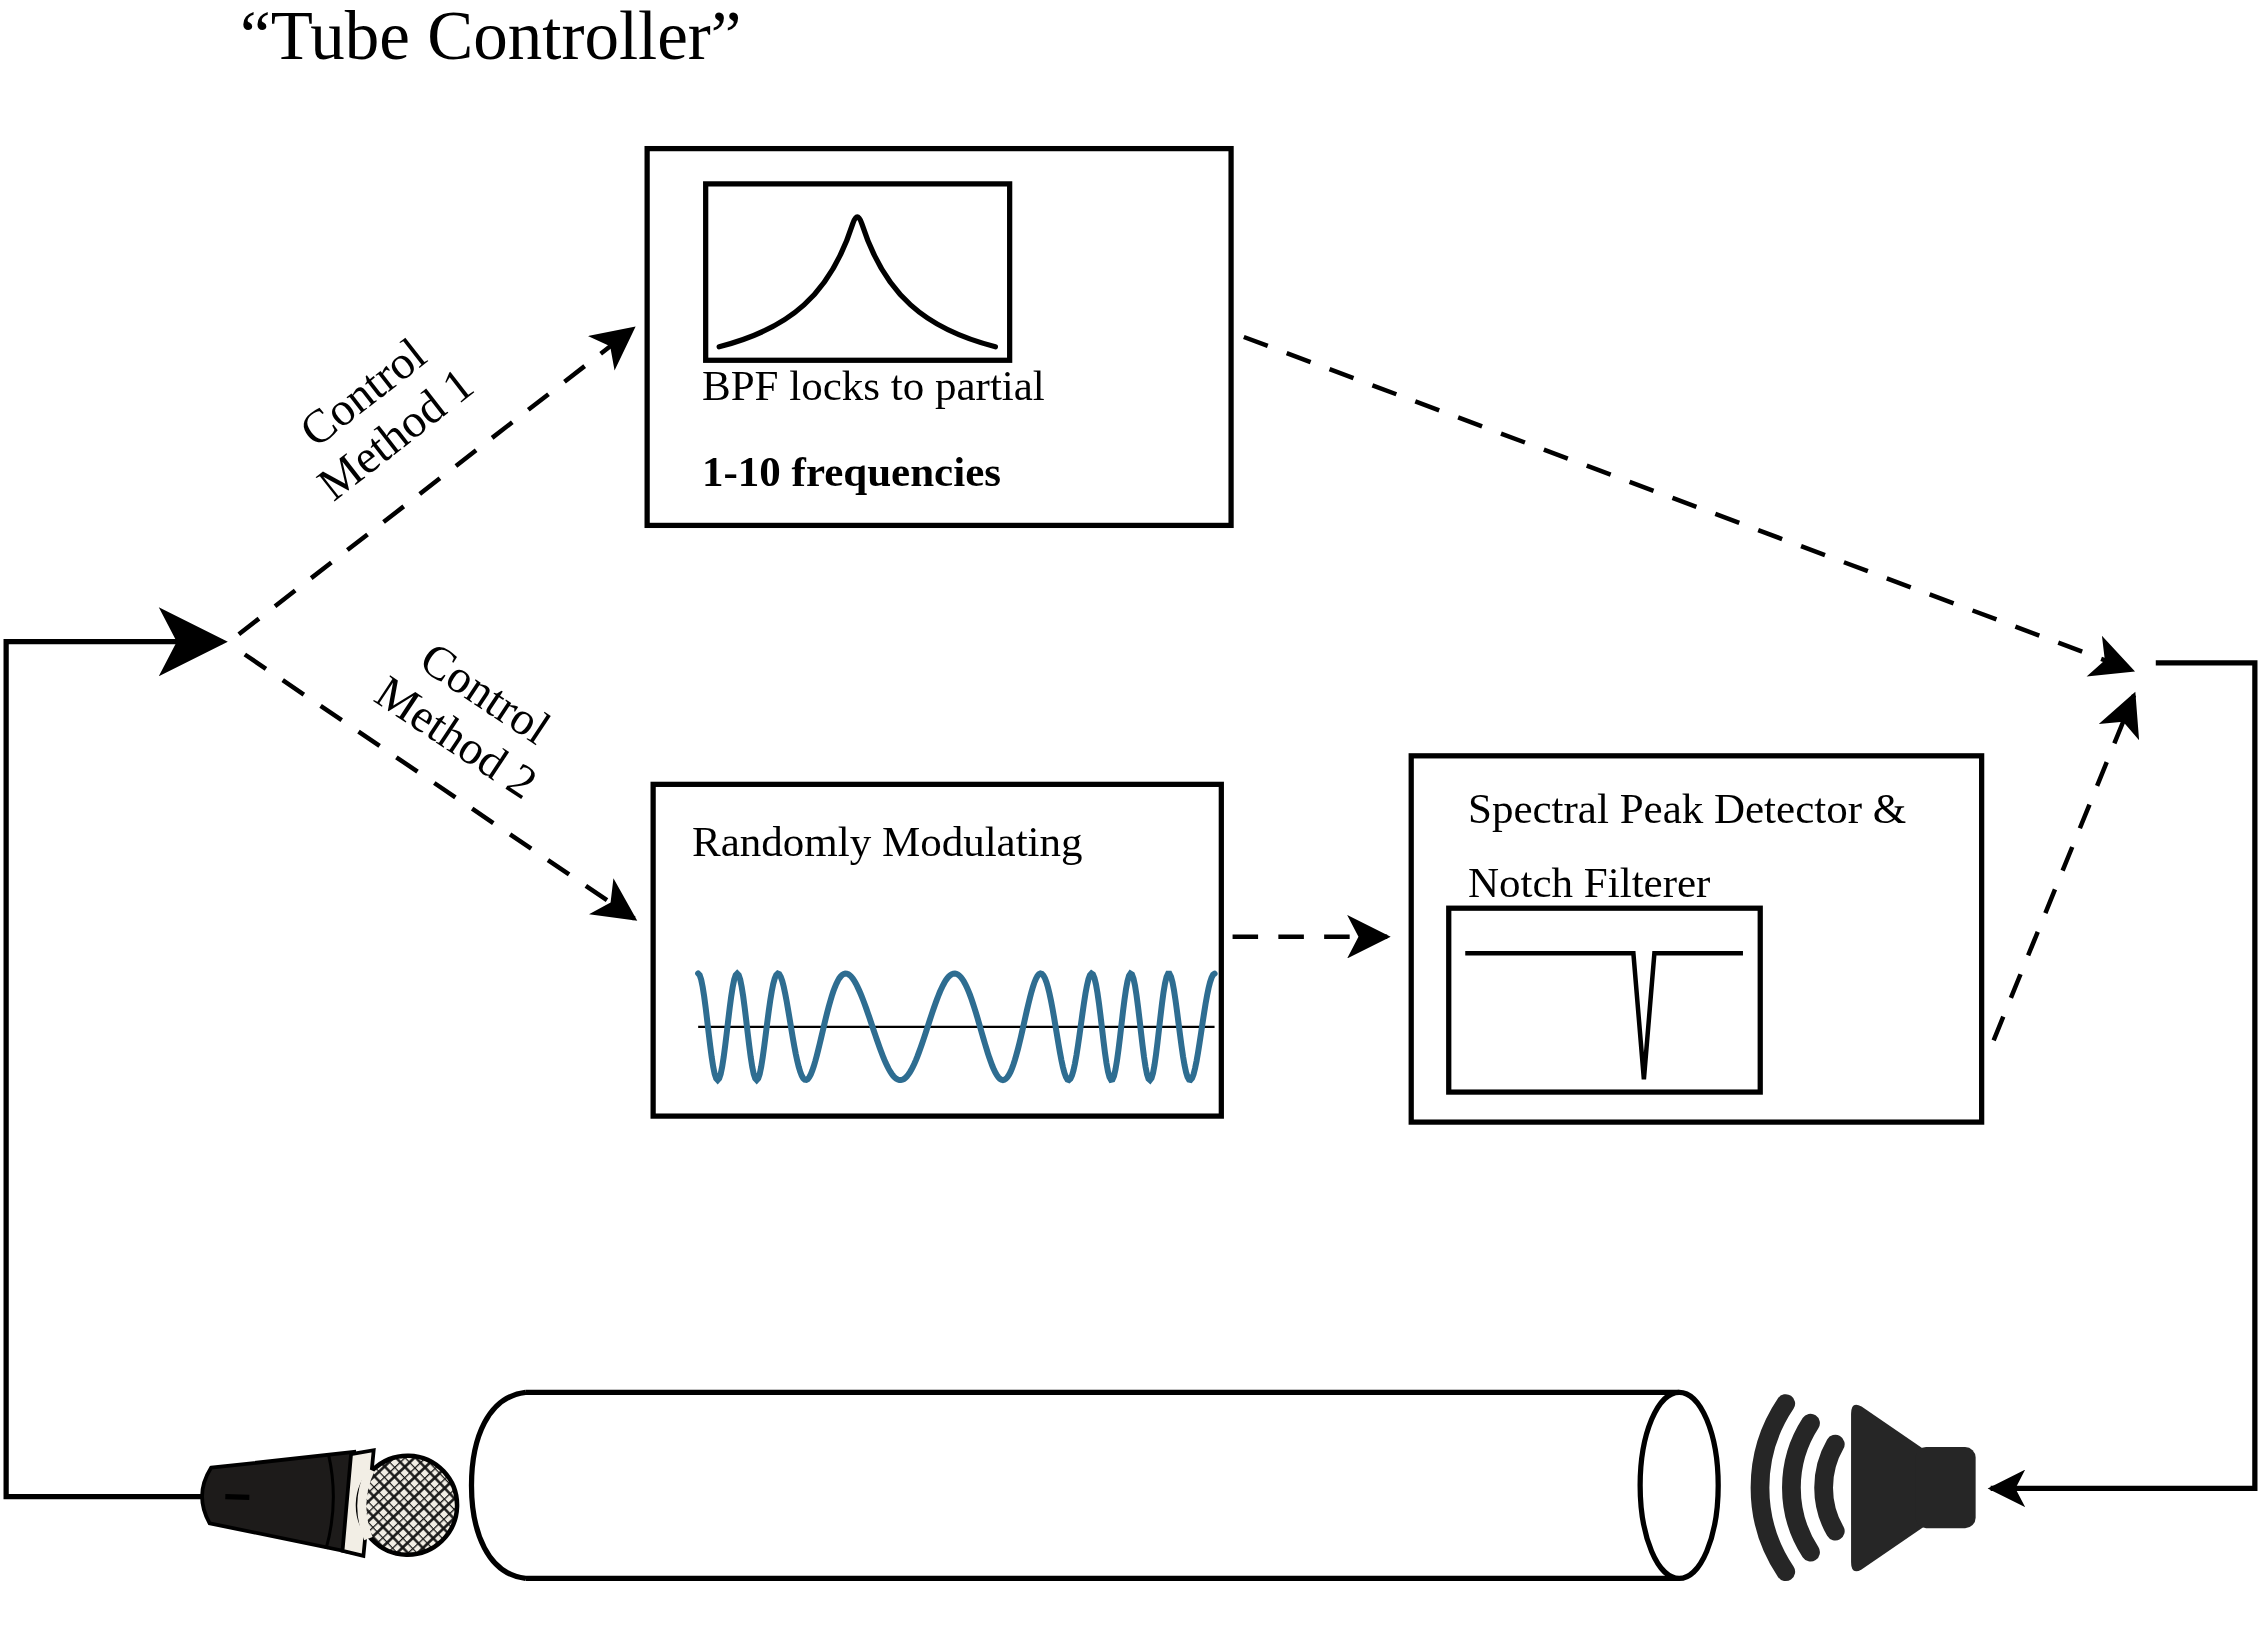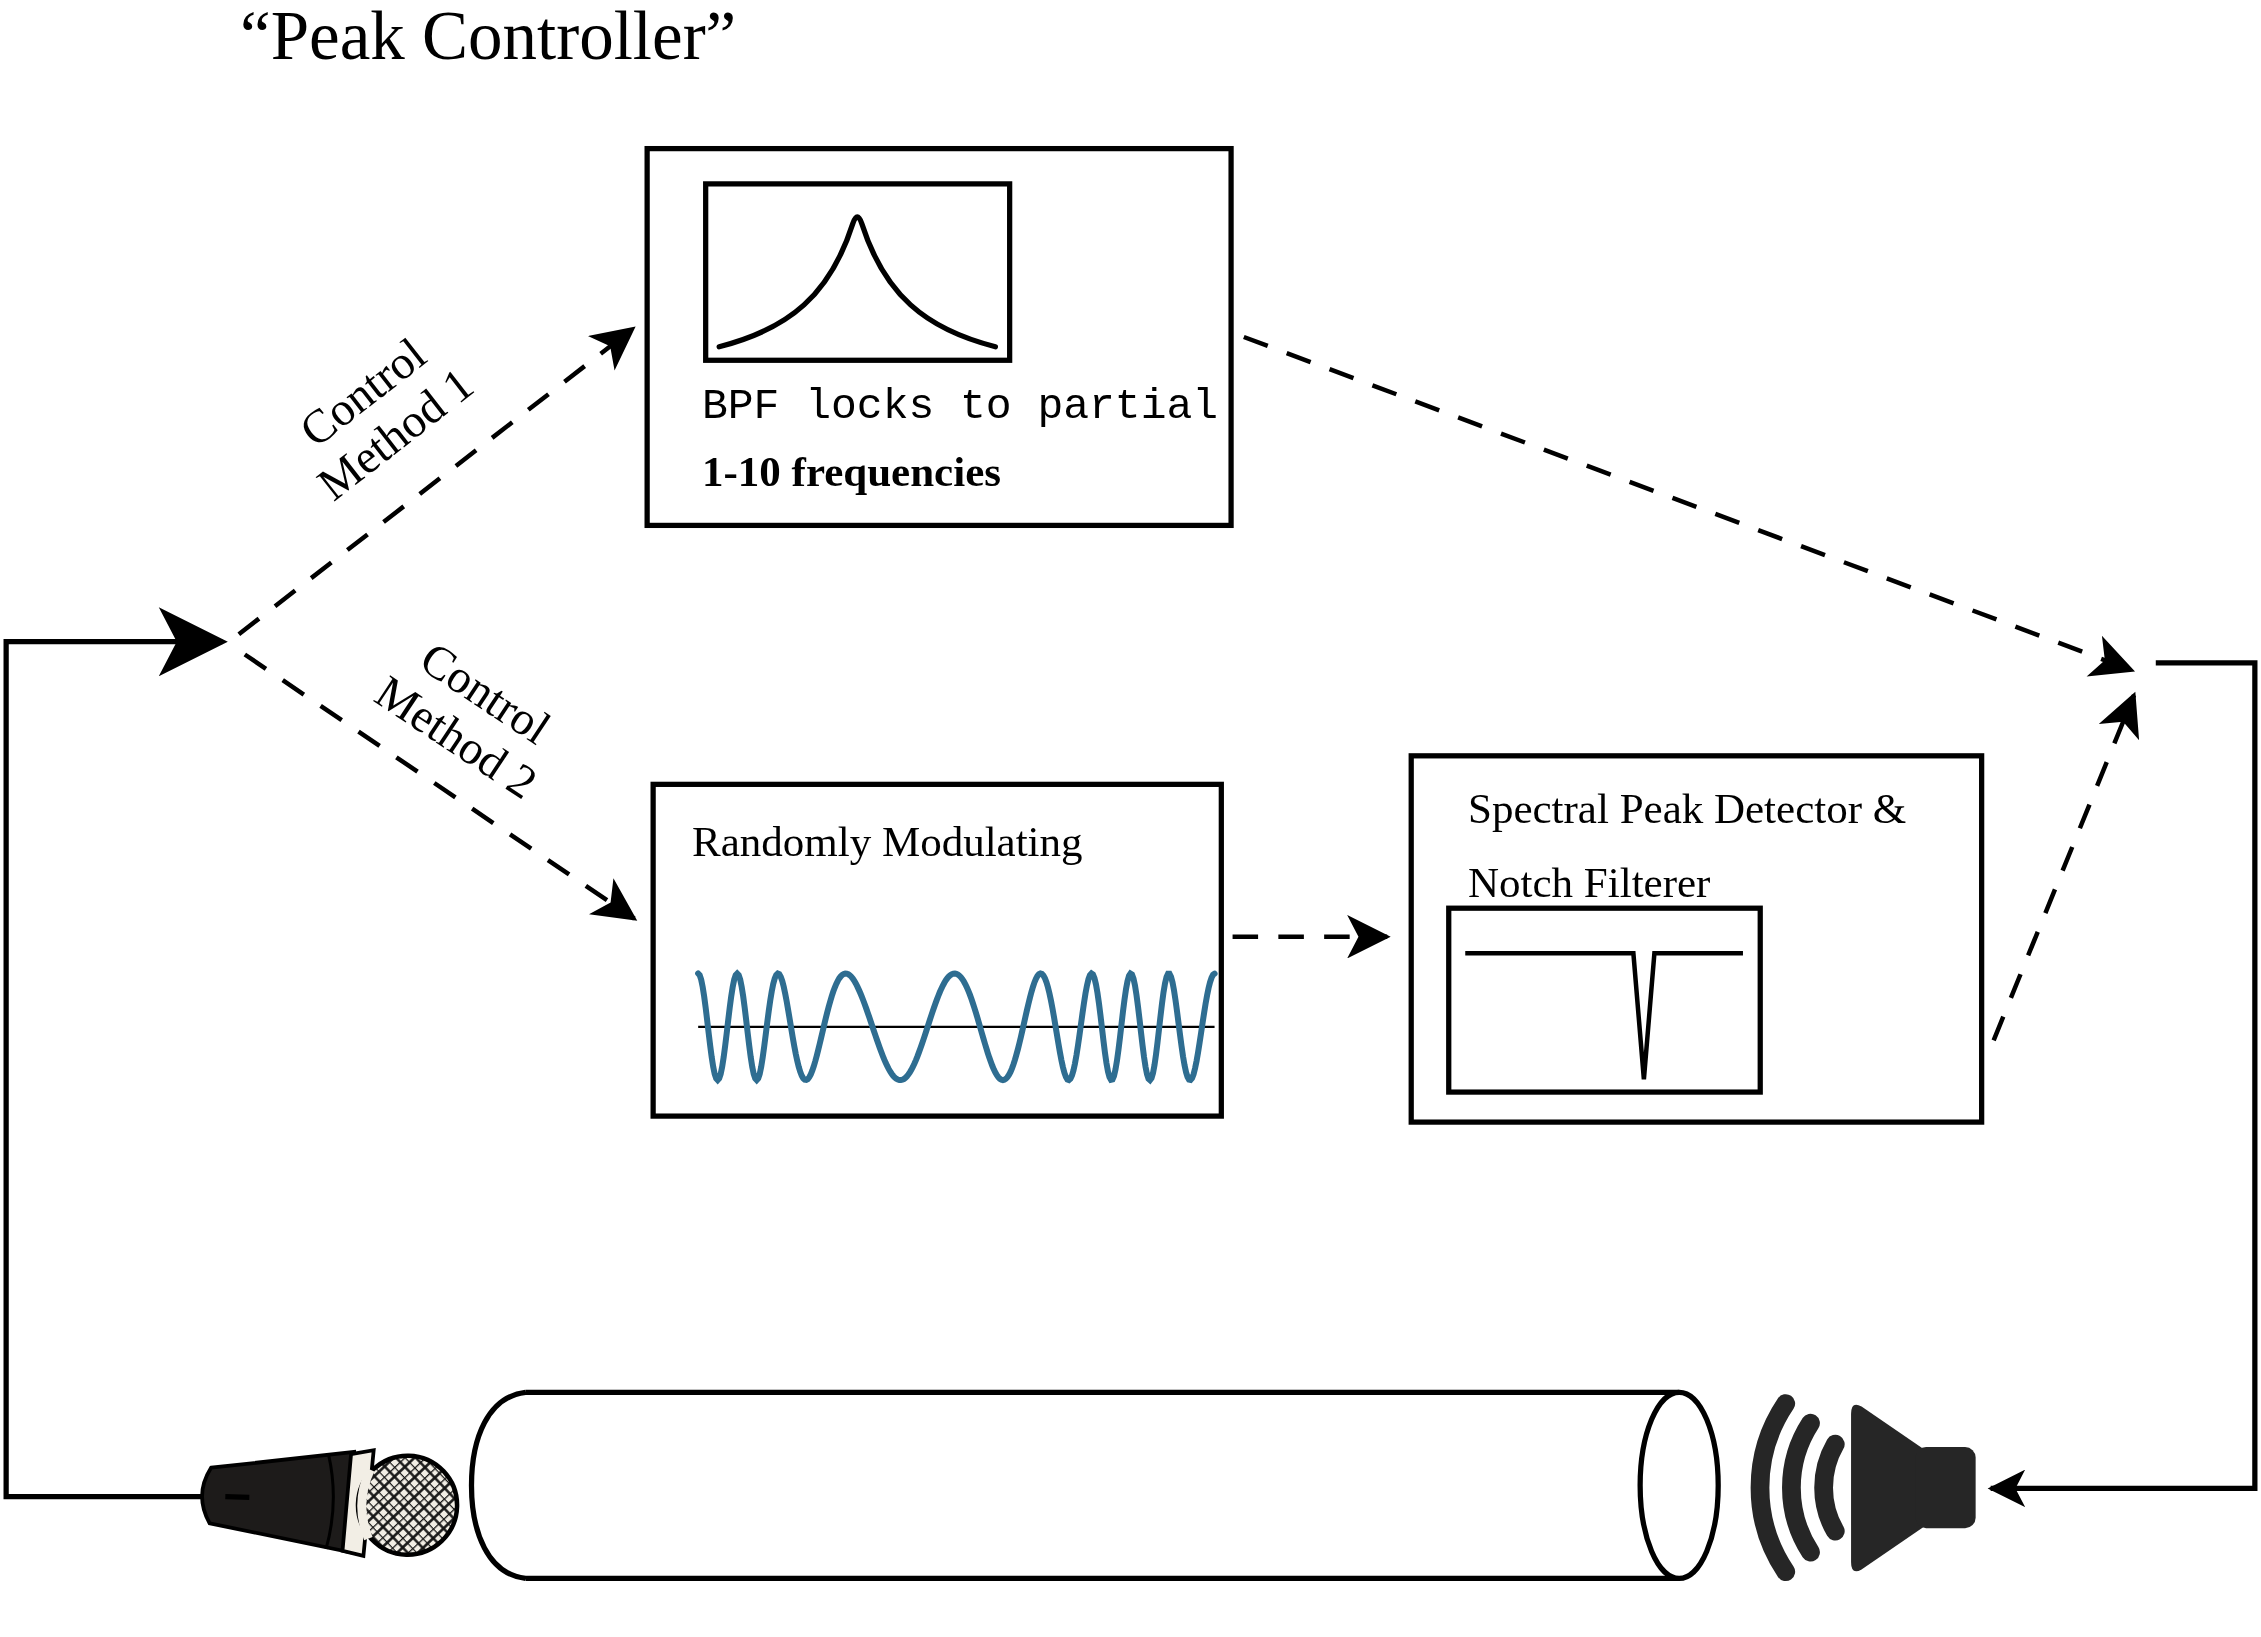--- a/index.html
+++ b/index.html
@@ -115,33 +115,33 @@
 
     <g>
       <path d="M 2379,1870 A 200,200 0 0 0 2379,2094" fill="none" stroke-width="25" stroke-linecap="round" stroke="#262626"></path>
       <path d="M 2412,1896 A 158,158 0 0 0 2412,2068" fill="none" stroke-width="25" stroke-linecap="round" stroke="#262626"></path>
       <path d="M 2445,1924 A 116,116 0 0 0 2445,2040" fill="none" stroke-width="25" stroke-linecap="round" stroke="#262626"></path>
       <path d="M 2480,1874 Q 2466,1866 2466,1884 L 2466,2081 Q 2466,2099 2480,2091 L 2566,2032 L 2566,1933 Z" fill="#262626"></path>
       <rect x="2552" y="1928" width="80" height="108" rx="14" ry="14" fill="#262626"></rect>
     </g>
   </svg>
 
-  <div class="txt title">“Peak Controller”</div>
+  <div class="txt title">“Tube Controller”</div>
 
   <div class="rot-label cm1">
     <div>Control</div>
     <div>Method 1</div>
   </div>
 
   <div class="rot-label cm2">
     <div>Control</div>
     <div>Method 2</div>
   </div>
 
-  <div class="txt box-line" style="left:702px; top:385px;font-family:Liberation Mono, monospace;">BPF locks to partial</div>
+  <div class="txt box-line" style="left:702px; top:364px;">BPF locks to partial</div>
   <div class="txt box-line" style="left:702px; top:450px;font-weight:bold;">1-10 frequencies</div>
 
   <div class="txt box-line" style="left:692px; top:820px;">Randomly Modulating</div>
 
   <div class="txt box-line" style="left:1468px; top:787px;">Spectral Peak Detector &amp;</div>
   <div class="txt box-line" style="left:1468px; top:849px;margin-top:12px;">Notch Filterer</div>
 
 </div>
 
 

